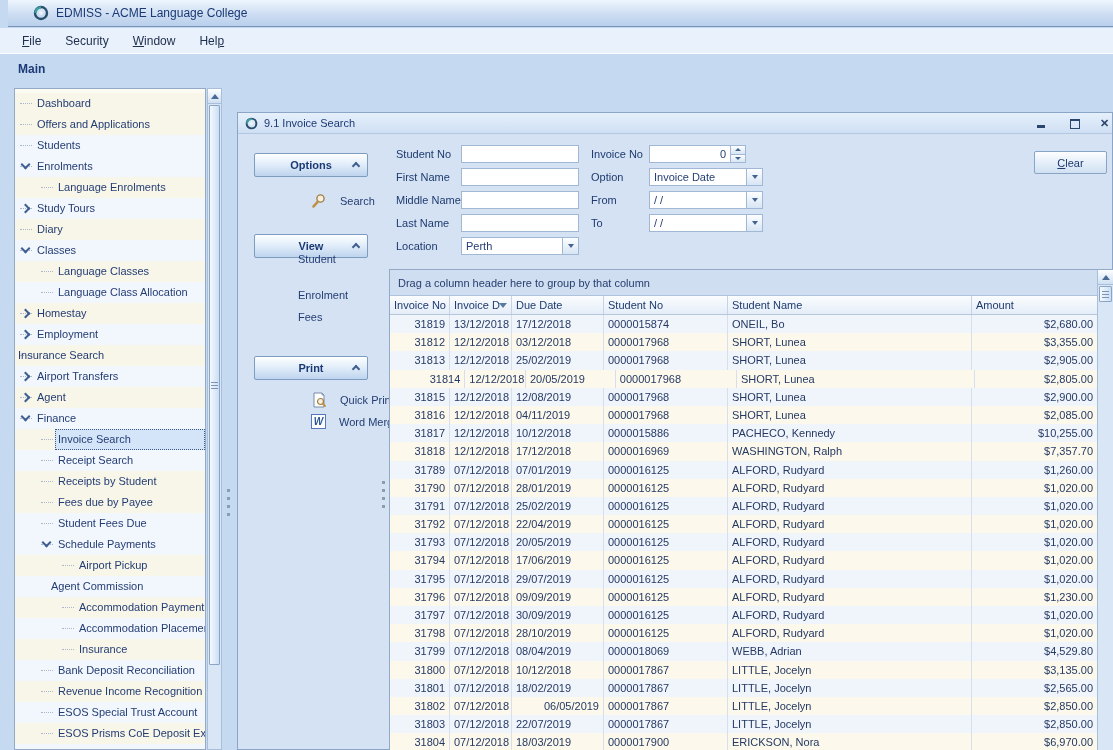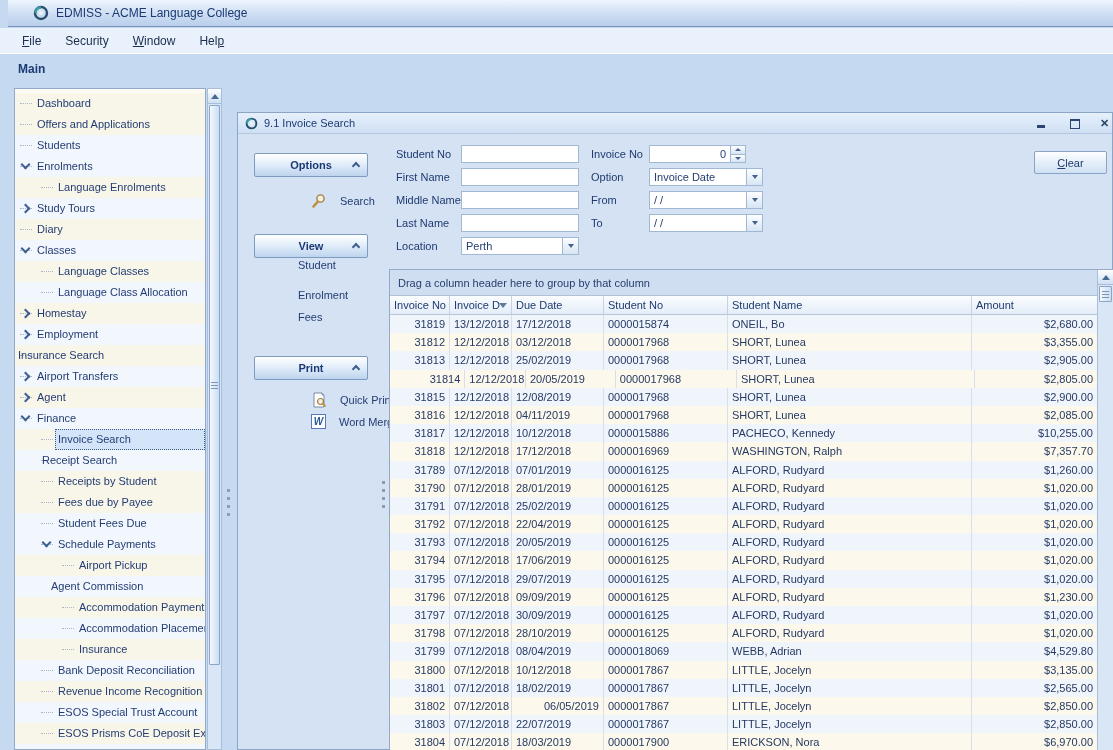--- a/index.html
+++ b/index.html
@@ -218,21 +218,21 @@
         <span class="tree-arrow" style="left: 5px;"></span>
         <span class="tree-label">Agent</span>
       </div>
       <div class="tree-row alt" style="padding-left: 19px; --ind: 5px;">
         <span class="tree-arrow exp" style="left: 5px;"></span>
         <span class="tree-label">Finance</span>
       </div>
       <div class="tree-row sel" style="padding-left: 40px; --ind: 26px;">
         <span class="tree-label">Invoice Search</span>
       </div>
-      <div class="tree-row alt" style="padding-left: 24px; --ind: 26px;">
+      <div class="tree-row alt" style="padding-left: 40px; --ind: 26px;">
         <span class="tree-label">Receipt Search</span>
       </div>
       <div class="tree-row" style="padding-left: 40px; --ind: 26px;">
         <span class="tree-label">Receipts by Student</span>
       </div>
       <div class="tree-row" style="padding-left: 40px; --ind: 26px;">
         <span class="tree-label">Fees due by Payee</span>
       </div>
       <div class="tree-row alt" style="padding-left: 40px; --ind: 26px;">
         <span class="tree-label">Student Fees Due</span>
@@ -308,21 +308,21 @@
       <circle cx="9.5" cy="5.5" r="3.6" fill="#f5efe0" stroke="#a08046" stroke-width="1.4"></circle>
       <line x1="6.8" y1="8.6" x2="2.4" y2="13.6" stroke="#c09040" stroke-width="2.4" stroke-linecap="round"></line>
     </svg>
     <span>Search</span>
   </div>
 
   <div class="group-btn" style="top:121px;">
     <span>View</span>
     <span class="chev-up"></span>
   </div>
-  <div class="view-link" style="top:146px;">Student</div>
+  <div class="view-link" style="top:140px;">Student</div>
   <div class="view-link" style="top:176px;">Enrolment</div>
   <div class="view-link" style="top:198px;">Fees</div>
 
   <div class="group-btn" style="top:243px;">
     <span>Print</span>
     <span class="chev-up"></span>
   </div>
   <div class="cmd-item" style="left:30px; top:279px;">
     <svg class="icon16" viewBox="0 0 16 16">
       <path d="M3 1 h8 l2 2 v12 h-10 z" fill="#ffffff" stroke="#7a8ba6" stroke-width="1"></path>

